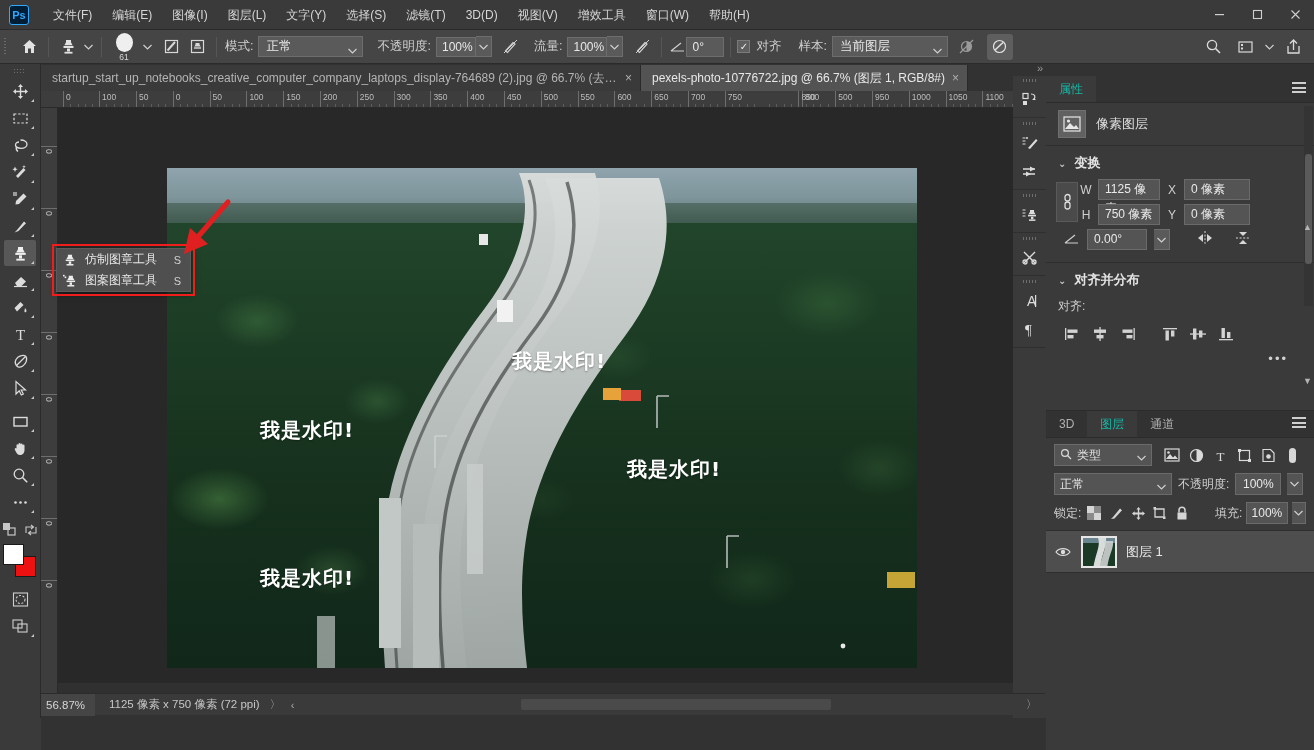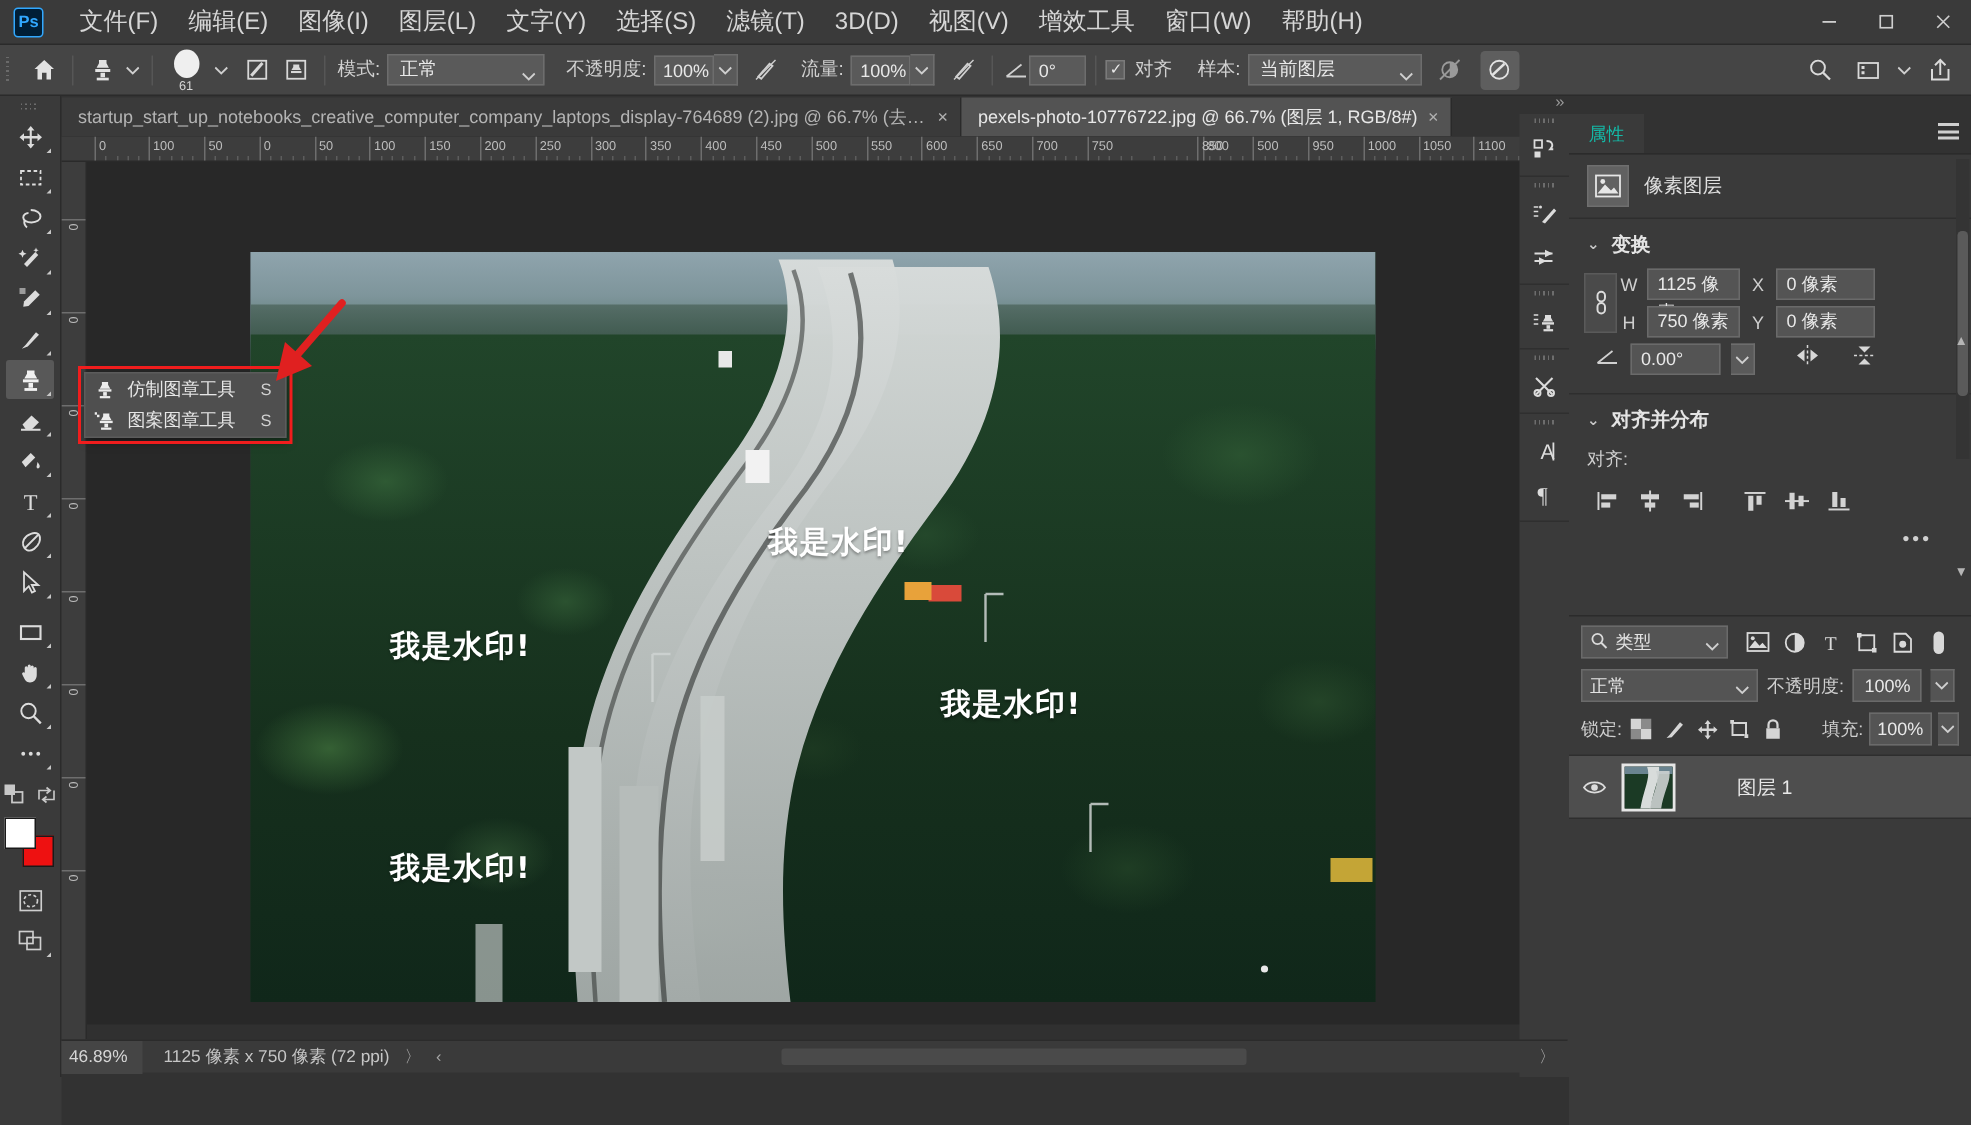--- a/index.html
+++ b/index.html
@@ -20,21 +20,21 @@
   .ps-logo{
     width:20px;height:20px;margin-left:9px;margin-right:14px;
     background:#001e36;border:1px solid #31a8ff;border-radius:3px;
     color:#31a8ff;font-size:11px;font-weight:bold;
     display:flex;align-items:center;justify-content:center;
     flex:0 0 auto;
   }
   .menu{display:flex;align-items:center;height:30px;}
   .menu-item{
     padding:0 10px;height:30px;line-height:30px;
-    color:#d6d6d6;font-size:16px;white-space:nowrap;cursor:default;
+    color:#d6d6d6;font-size:12px;white-space:nowrap;cursor:default;
   }
   .winbtns{position:absolute;right:0;top:0;height:28px;display:flex;}
   .winbtn{
     width:38px;height:28px;display:flex;align-items:center;justify-content:center;
     color:#cfcfcf;font-size:12px;
   }
 
   
   .optionsbar{
     position:absolute;left:0;top:30px;width:1314px;height:34px;
@@ -309,21 +309,21 @@
   .lock-ico{width:20px;height:20px;display:flex;align-items:center;justify-content:center;color:#d5d5d5;}
   .layer-row{
     display:flex;align-items:center;gap:9px;height:42px;padding:0 8px;
     background:#4e4e4e;border-bottom:1px solid #2e2e2e;
   }
   .eye{width:18px;display:flex;justify-content:center;color:#dcdcdc;}
   .lthumb{
     width:36px;height:32px;border:2px solid #e6e6e6;overflow:hidden;position:relative;
     background:linear-gradient(160deg,#46606b,#1d3a28 40%,#12291a);
   }
-  .lname{color:#e8e8e8;font-size:13px;margin-left:32px;}
+  .lname{color:#e8e8e8;font-size:13px;}
 
   
   .statusbar{
     position:absolute;left:41px;top:693px;width:1004px;height:22px;
     background:#3a3a3a;border-top:1px solid #2b2b2b;display:flex;align-items:center;
   }
   .zoomfld{
     background:#454545;border:none;color:#d6d6d6;font-size:11.5px;
     width:54px;height:22px;line-height:22px;padding-left:5px;
   }
@@ -1212,20 +1212,30 @@
       </div>
 
       <div class="pnl-scroll">
           <i></i>
         </div>
       <div class="scr-arrow" style="top:146px;">▲</div>
       <div class="scr-arrow" style="top:300px;">▼</div>
     </div>
 
     <div class="layers">
+      <div class="pnl-head">
+        <div class="pnl-tab">3D</div>
+        <div class="pnl-tab active">图层</div>
+        <div class="pnl-tab">通道</div>
+        <div class="pnl-menu burger">
+            <i></i>
+            <i></i>
+            <i></i>
+          </div>
+      </div>
 
       <div class="lay-filter">
         <div class="filter-sel">
           <span>
             <svg width="12" height="12" viewBox="0 0 12 12">
                 <circle cx="5" cy="5" r="3.4" fill="none" stroke="#dadada" stroke-width="1.2"></circle>
                 <path d="M7.5 7.5 L11 11" stroke="#dadada" stroke-width="1.3"></path>
               </svg>
           </span>
           <span>类型</span>
@@ -1349,21 +1359,21 @@
             <path d="M21 3 C24 11 18 19 16 32 L24 32 C25 18 31 11 30 3Z" fill="#cdd2d1" opacity=".9"></path>
           </svg>
         </span>
         <span class="lname">图层 1</span>
       </div>
 
     </div>
   </div>
 
   <div class="statusbar">
-    <div class="zoomfld">46.89%</div>
+    <div class="zoomfld">56.87%</div>
     <div class="st-text">1125 像素 x 750 像素 (72 ppi)</div>
     <div class="st-ar">〉</div>
     <div class="st-ar">‹</div>
     <div class="st-sb"></div>
     <div class="st-right">〉</div>
   </div>
 
   <div class="bottombar"></div>
 
 

